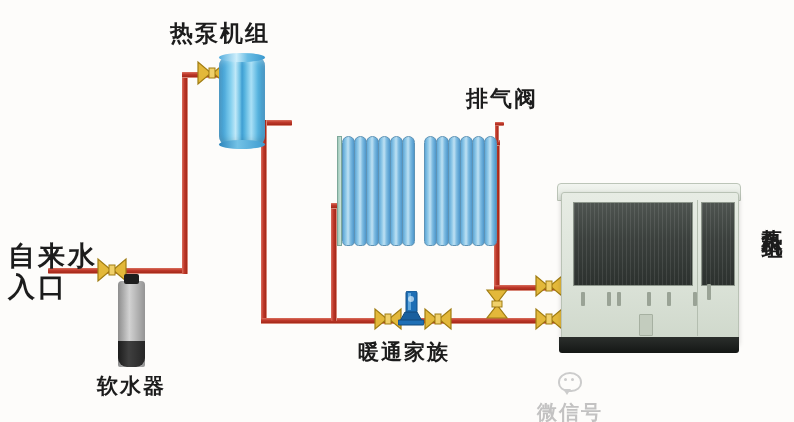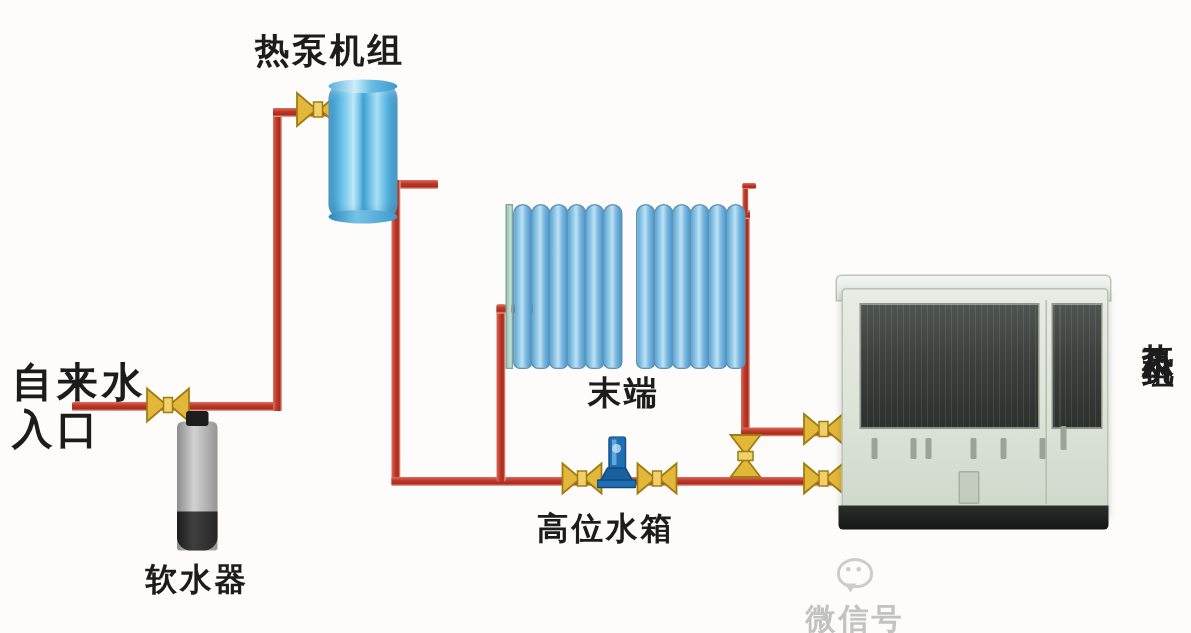--- a/index.html
+++ b/index.html
@@ -293,29 +293,29 @@
     <div class="hp-slit" style="left:106px;top:100px;height:14px;"></div>
     <div class="hp-slit" style="left:132px;top:100px;height:14px;"></div>
     <div class="hp-slit" style="left:146px;top:92px;height:16px;"></div>
     <div style="position:absolute;left:78px;top:122px;width:12px;height:20px;background:#c3ccbe;border:1px solid #a6b0a1;border-radius:1px;"></div>
     <div class="hp-base"></div>
   </div>
 
   <div class="lbl" style="left:170px;top:18px;font-size:23px;">热泵机组</div>
 
 
-
-  <div class="lbl" style="left:392px;top:247px;font-size:22px;">末端</div>
+  <div class="lbl" style="left:466px;top:84px;font-size:22px;">排气阀</div>
+
 
   <div class="lbl two-line" style="left:8px;top:240px;font-size:27px;">自来水
 入口</div>
 
   <div class="lbl" style="left:97px;top:372px;font-size:21px;">软水器</div>
 
-  <div class="lbl" style="left:358px;top:338px;font-size:21px;">高位水箱</div>
+  <div class="lbl" style="left:358px;top:338px;font-size:21px;">暖通家族</div>
 
   <div class="lbl vert" style="left:758px;top:212px;font-size:21px;">热泵机组</div>
 
   <div class="wm" style="left:537px;top:372px;font-size:20px;flex-direction:column;">
     <span class="wm-bubble">
         <i class="a"></i>
         <i class="b"></i>
       </span>
     <span>微信号</span>
     <span class="wm-bubble">

